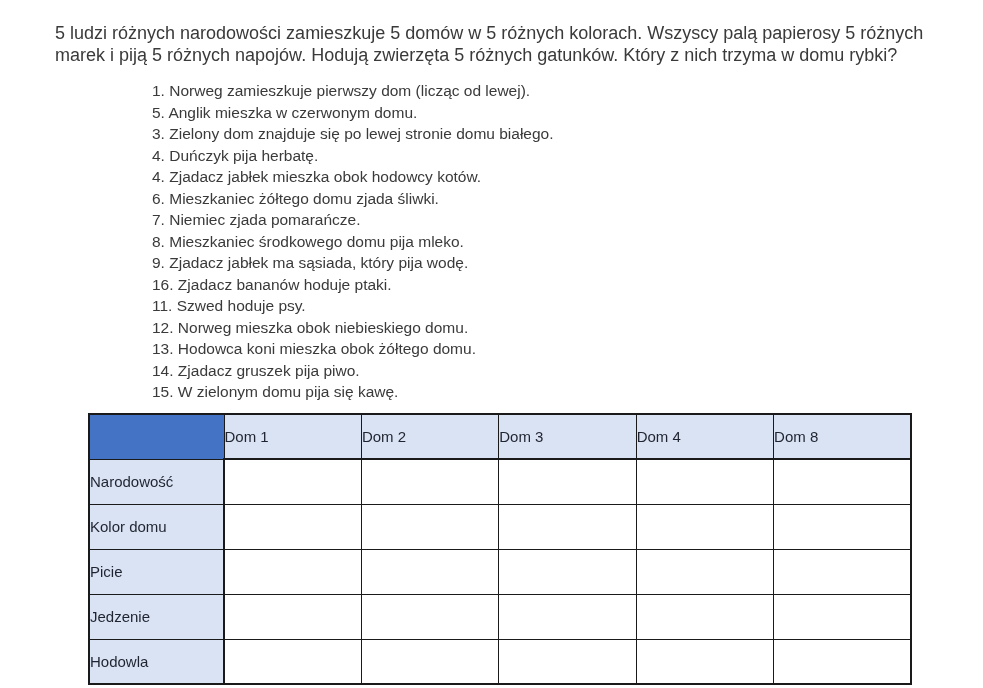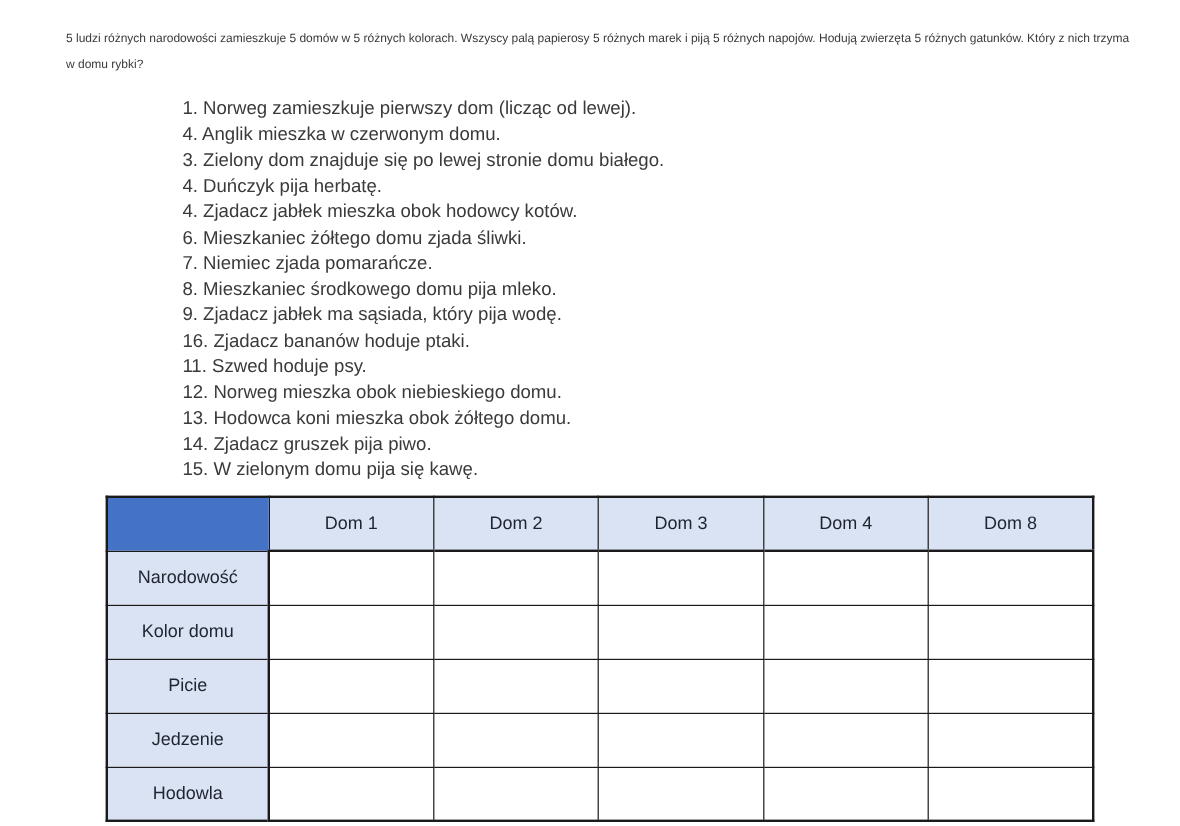--- a/index.html
+++ b/index.html
@@ -9,21 +9,21 @@
     font-family: "Liberation Sans", sans-serif;
     color: #3a3a3a;
     overflow: hidden;
   }
   .page { position: relative; width: 983px; height: 688px; background: #ffffff; }
 
   .intro {
     position: absolute;
     left: 55px; top: 22px;
     width: 895px;
-    font-size: 10px;
+    font-size: 18px;
     line-height: 22px;
     color: #3a3a3a;
   }
 
   .clues {
     position: absolute;
     left: 115px; top: 80px; margin-left: 37px;
   }
   .clue {
     font-size: 15.5px;
@@ -37,21 +37,21 @@
     left: 88px; top: 413px;
     width: 824px;
     border-collapse: collapse;
     table-layout: fixed;
     border: 2px solid var(--border, #1a1a1a);
   }
   .puzzle-table col.label-col { width: 135px; }
   .puzzle-table th, .puzzle-table td {
     border: 1px solid var(--border, #1a1a1a);
     height: 45px;
-    text-align: center;
+    text-align: left;
     vertical-align: middle;
     font-size: 15px;
     font-weight: normal;
     color: #1f2430;
     margin-left: 16px;
   }
   .corner-cell {
     background: var(--corner-bg, #4472C4);
     border-bottom-width: 2px;
     border-right-width: 2px;
@@ -68,21 +68,21 @@
 </style>
 </head>
 <body>
 
 <div class="page">
 
   <p class="intro">5 ludzi różnych narodowości zamieszkuje 5 domów w 5 różnych kolorach. Wszyscy palą papierosy 5 różnych marek i piją 5 różnych napojów. Hodują zwierzęta 5 różnych gatunków. Który z nich trzyma w domu rybki?</p>
 
   <div class="clues">
     <div class="clue">1. Norweg zamieszkuje pierwszy dom (licząc od lewej).</div>
-    <div class="clue">4. Anglik mieszka w czerwonym domu.</div>
+    <div class="clue">5. Anglik mieszka w czerwonym domu.</div>
     <div class="clue">3. Zielony dom znajduje się po lewej stronie domu białego.</div>
     <div class="clue">4. Duńczyk pija herbatę.</div>
     <div class="clue">4. Zjadacz jabłek mieszka obok hodowcy kotów.</div>
     <div class="clue">6. Mieszkaniec żółtego domu zjada śliwki.</div>
     <div class="clue">7. Niemiec zjada pomarańcze.</div>
     <div class="clue">8. Mieszkaniec środkowego domu pija mleko.</div>
     <div class="clue">9. Zjadacz jabłek ma sąsiada, który pija wodę.</div>
     <div class="clue">16. Zjadacz bananów hoduje ptaki.</div>
     <div class="clue">11. Szwed hoduje psy.</div>
     <div class="clue">12. Norweg mieszka obok niebieskiego domu.</div>

